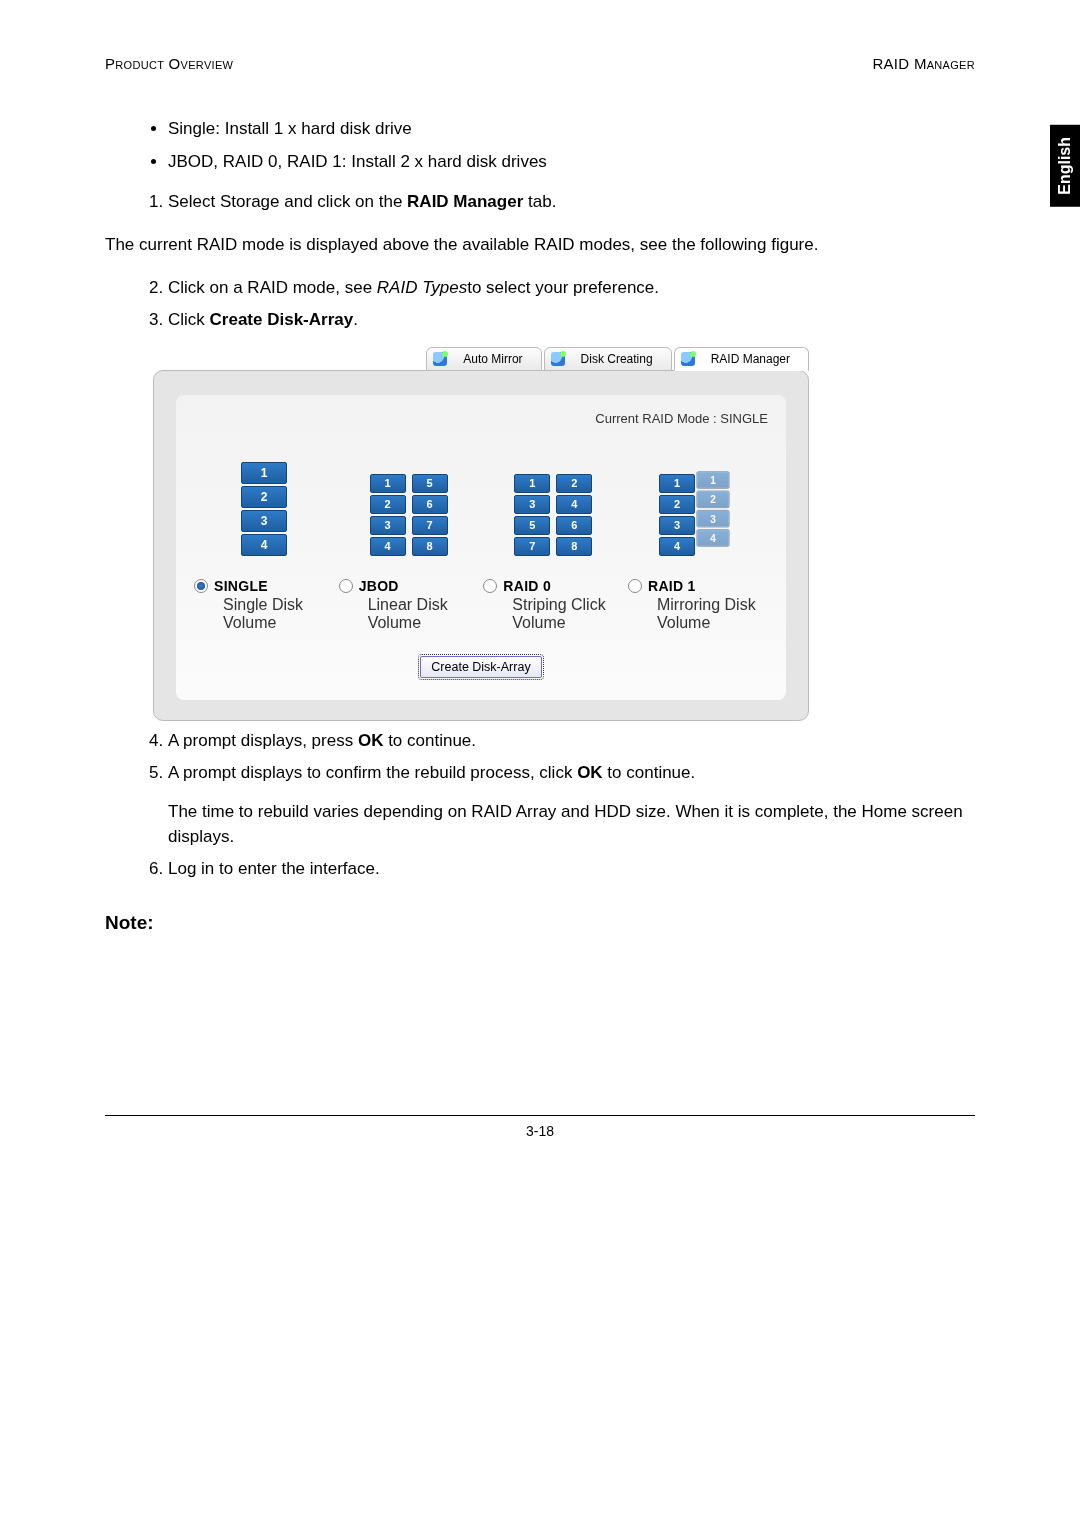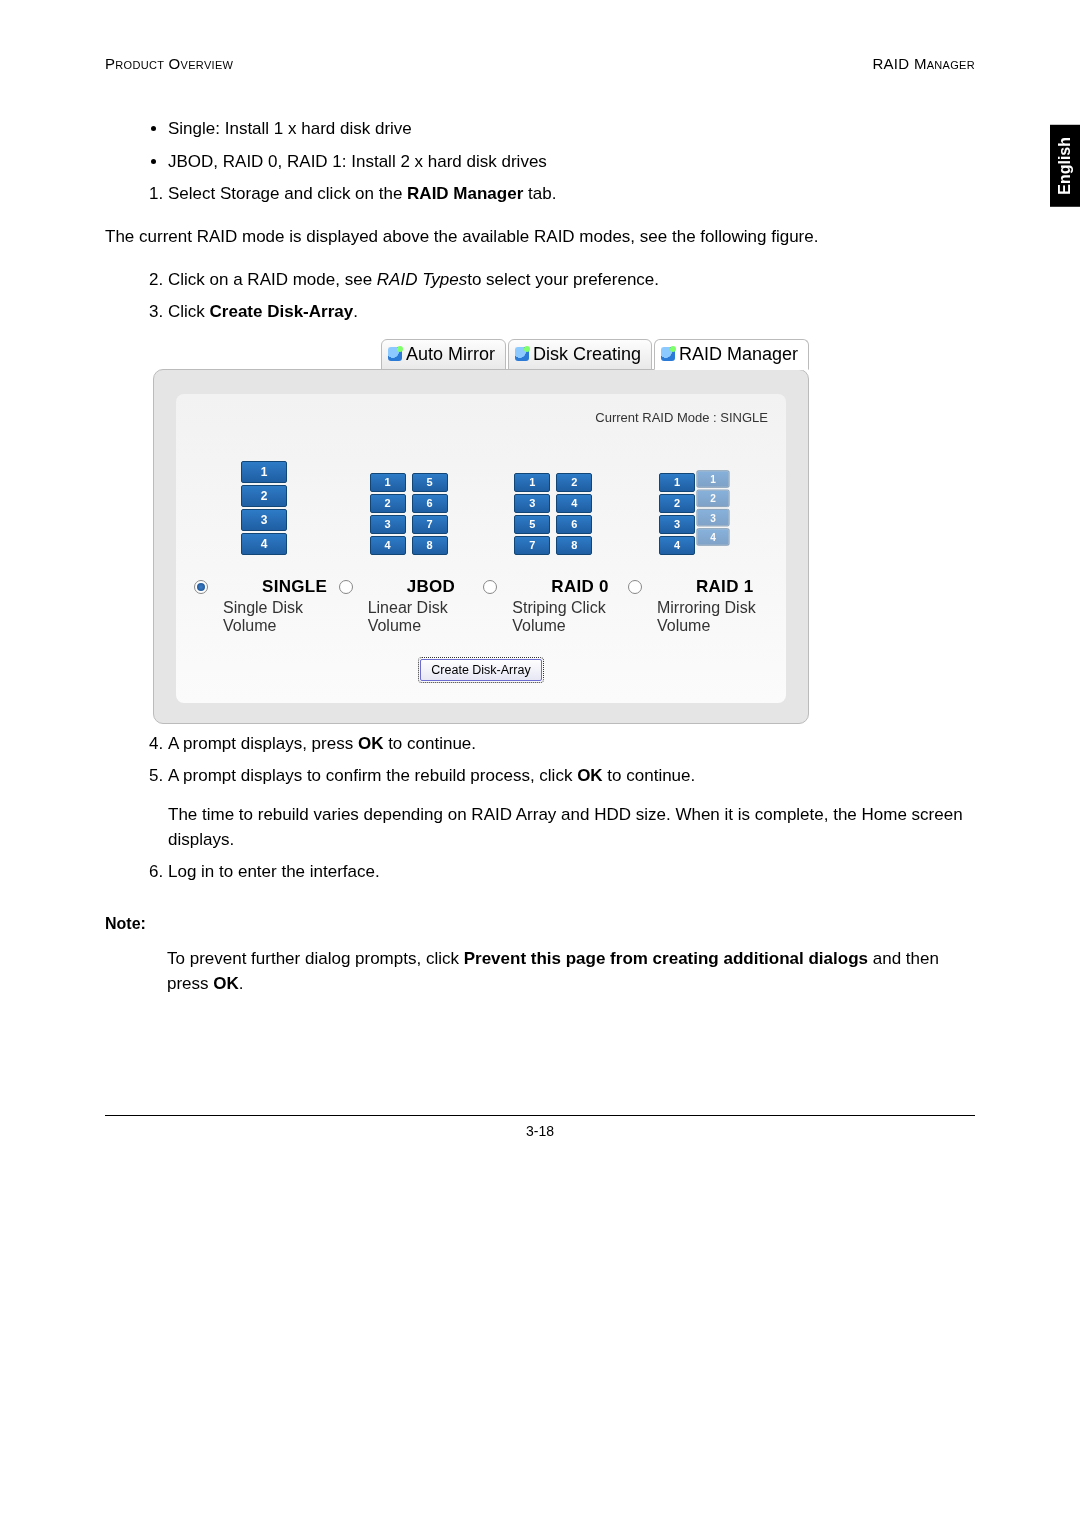--- a/index.html
+++ b/index.html
@@ -28,41 +28,41 @@
     top: 125px;
     right: 0;
     background: #000;
     color: #fff;
     font-weight: bold;
     writing-mode: vertical-rl;
     transform: rotate(180deg);
     padding: 12px 6px;
     font-size: 16px;
   }
-  ul.bullets { margin: 45px 0 8px 35px; padding: 0 0 0 28px; }
+  ul.bullets { margin: 45px 0 16px 35px; padding: 0 0 0 28px; }
   ul.bullets li { margin: 8px 0; line-height: 1.45; }
   ol.steps { margin: 2px 0 0 35px; padding: 0 0 0 28px; }
   ol.steps li { margin: 8px 0; line-height: 1.45; }
   p.body { margin: 18px 0; line-height: 1.45; }
   p.indent { margin: 14px 0 14px 62px; line-height: 1.45; }
-  .note-head { font-weight: bold; font-size: 16px; margin: 30px 0 8px 0; }
+  .note-head { font-weight: bold; font-size: 19px; margin: 30px 0 8px 0; }
 
   
   .figure-wrap { margin: 14px 0 6px 48px; width: 656px; }
   .tabs-row { display: flex; justify-content: flex-end; }
   .tab {
     border: 1px solid #bbb;
     border-top-left-radius: 6px;
     border-top-right-radius: 6px;
-    padding: 4px 10px 4px 6px;
-    font-size: 18px;
+    padding: 4px 18px 4px 6px;
+    font-size: 12px;
     background: linear-gradient(#fdfdfd,#e9e9e9);
     display: flex;
     align-items: center;
-    gap: 4px;
+    gap: 16px;
     margin-left: 2px;
   }
   .tab.active { background: #fff; border-bottom-color: #fff; }
   .tab-ico {
     width: 14px; height: 14px; border-radius: 3px;
     background: radial-gradient(circle at 35% 35%, #8cc9ff 0 45%, #2b7bd6 46% 100%);
     position: relative;
   }
   .tab-ico::after{
     content:""; position:absolute; width:6px; height:6px; border-radius:50%;
@@ -97,21 +97,21 @@
   .blk.sm { width:34px; height:17px; font-size:11px; }
   .radio-row { display:flex; align-items:center; gap:6px; }
   .radio {
     width:12px; height:12px; border-radius:50%;
     border:1px solid #888; background:#fff; display:inline-block; position:relative;
   }
   .radio.checked::after{
     content:""; position:absolute; inset:2px; border-radius:50%;
     background: radial-gradient(circle,#3a7cc7,#1c4f8c);
   }
-  .opt-title { font-size:17px; font-weight:bold; letter-spacing:.3px;margin-left:48px; }
+  .opt-title { font-size:14px; font-weight:bold; letter-spacing:.3px; }
   .opt-sub { font-size:16px; color:#333; margin-left:29px; margin-top:2px; }
   .create-btn {
     display:block; margin:24px auto 0 auto;
     border:1px solid #6b6bd0; outline:1px dotted #333; outline-offset:1px;
     background: linear-gradient(#fefeff,#e7e7f5);
     font-size:12.5px; padding:3px 10px; border-radius:2px;
   }
   .caption { text-align:center; font-weight:bold; margin-top:10px; }
   .footer-rule { position:absolute; left:105px; right:105px; bottom:95px; border-top:1px solid #000; }
   .page-num { position:absolute; left:0; right:0; bottom:72px; text-align:center; font-size:14px; }
@@ -269,19 +269,16 @@
       <span>A prompt displays, press </span><strong>OK</strong><span> to continue.</span>
     </li>
     <li>
       <span>A prompt displays to confirm the rebuild process, click </span><strong>OK</strong><span> to continue.</span>
       <p style="margin:14px 0 0 0;">The time to rebuild varies depending on RAID Array and HDD size. When it is complete, the Home screen displays.</p>
     </li>
     <li>Log in to enter the interface.</li>
   </ol>
 
   <div class="note-head">Note:</div>
-  <p class="indent">
-    <span>To prevent further dialog prompts, click </span><strong>Prevent this page from creating additional dialogs</strong><span> and then press </span><strong>OK</strong><span>.</span>
-  </p>
 
   <div class="footer-rule"></div>
   <div class="page-num">3-18</div>
 </div>
 
 </body></html>

